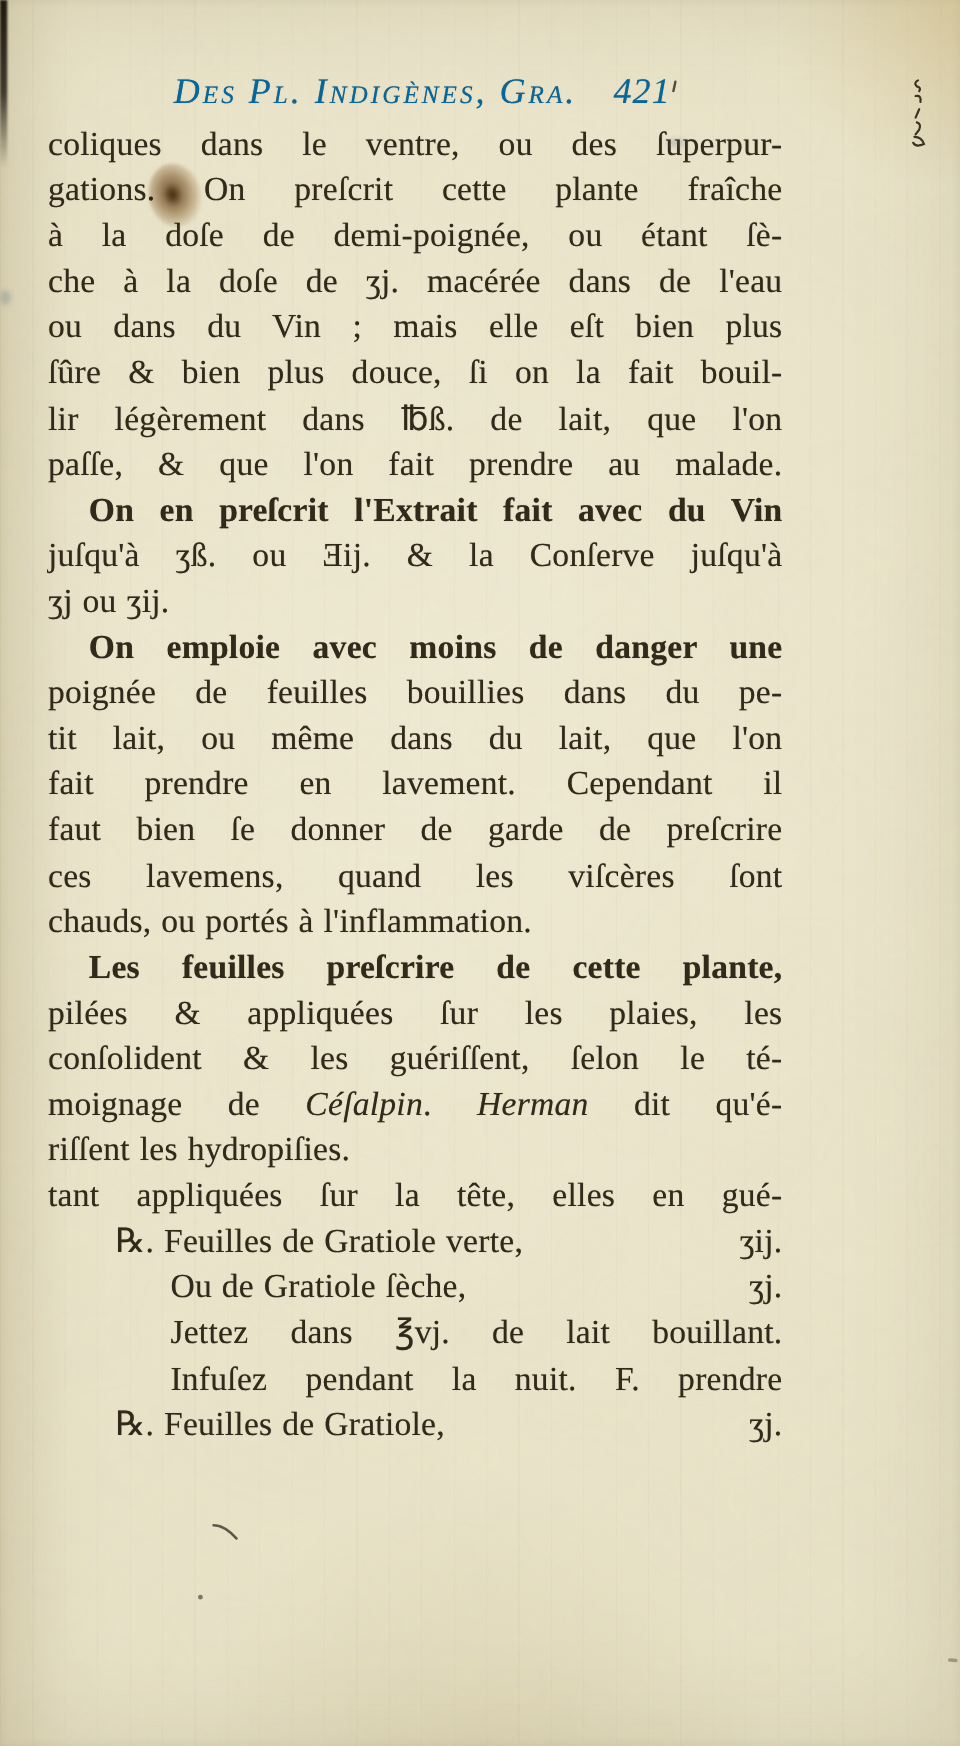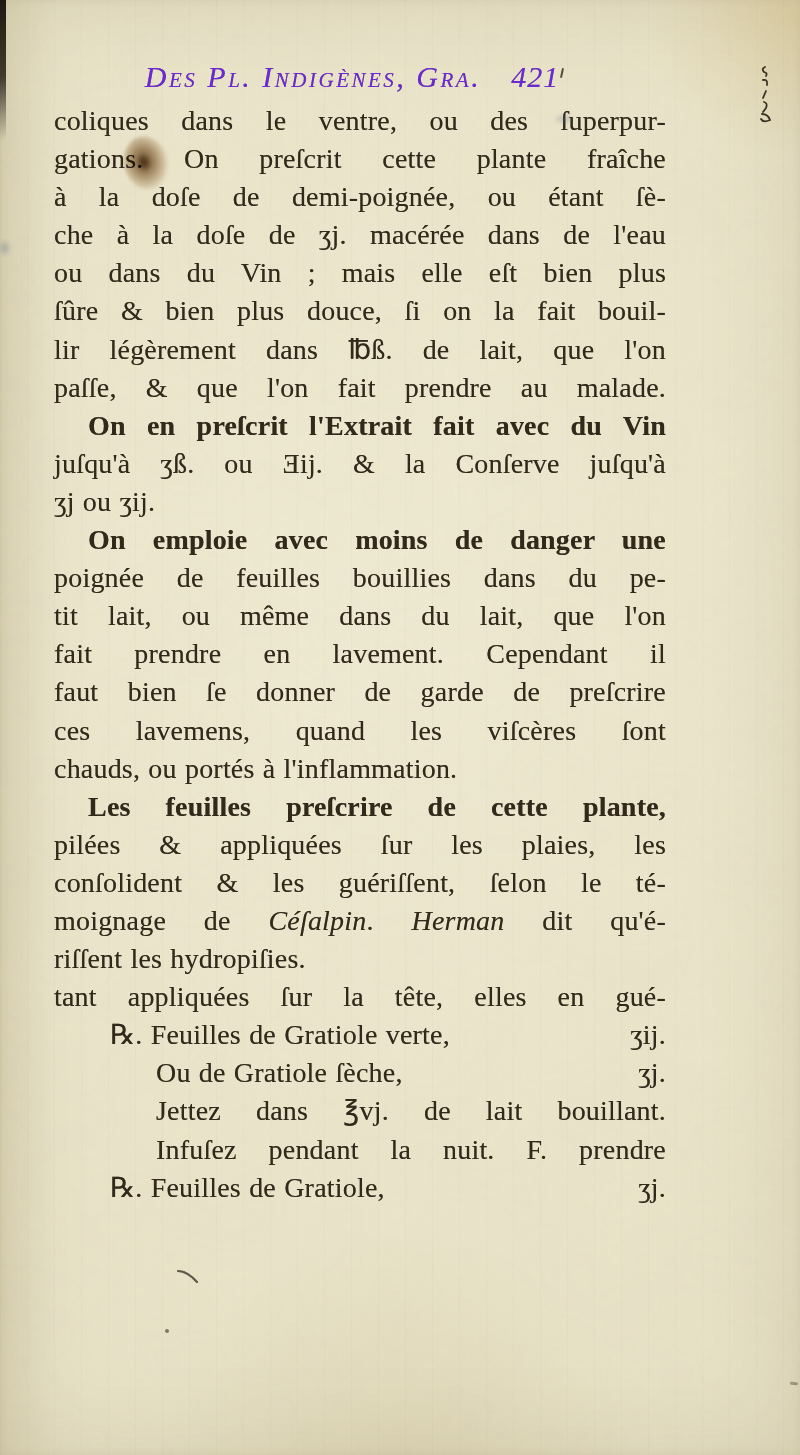--- a/index.html
+++ b/index.html
@@ -23,30 +23,30 @@
   .laid-lines{
     position:absolute;inset:0;pointer-events:none;
     background:repeating-linear-gradient(90deg, rgba(158,148,108,0.05) 0 1px, rgba(0,0,0,0) 1px 27px);
   }
   
   .header{
     position:absolute;left:48px;top:60px;width:612px;
     display:flex;justify-content:center;align-items:baseline;
     font-style:italic;font-variant:small-caps;
     font-size:30px;letter-spacing:2.5px;white-space:nowrap;
-    color:#6d28d9;text-shadow:0 0 0.6px rgba(53,43,27,0.55);
+    color:#0369a1;text-shadow:0 0 0.6px rgba(53,43,27,0.55);
   }
   .header .pagenum{margin-left:30px;letter-spacing:1px;font-variant:normal;}
   .header .pagenum-tick{
     display:inline-block;width:2px;height:10px;background:rgba(46,37,22,0.8);
     margin-left:2px;transform:translateY(-9px) rotate(12deg);border-radius:1px;
   }
   
   .text-block{
-    position:absolute;left:54px;top:102px;width:612px;
+    position:absolute;left:40px;top:102px;width:612px;
     font-size:28px;line-height:38.1px;letter-spacing:0.2px;word-spacing:1px;
     text-shadow:0 0 0.6px rgba(51,41,26,0.5);
   }
   .line{white-space:nowrap;}
   .line.just{white-space:normal;text-align:justify;text-align-last:justify;}
   .line.ind-para{padding-left:34px;font-weight:bold;}
   .line.ind-rx{padding-left:56px;gap:41px;}
   .line.ind-sub{padding-left:102px;}
   .line.dose-row{display:flex;justify-content:space-between;align-items:baseline;}
   .line .it{font-style:italic;}

